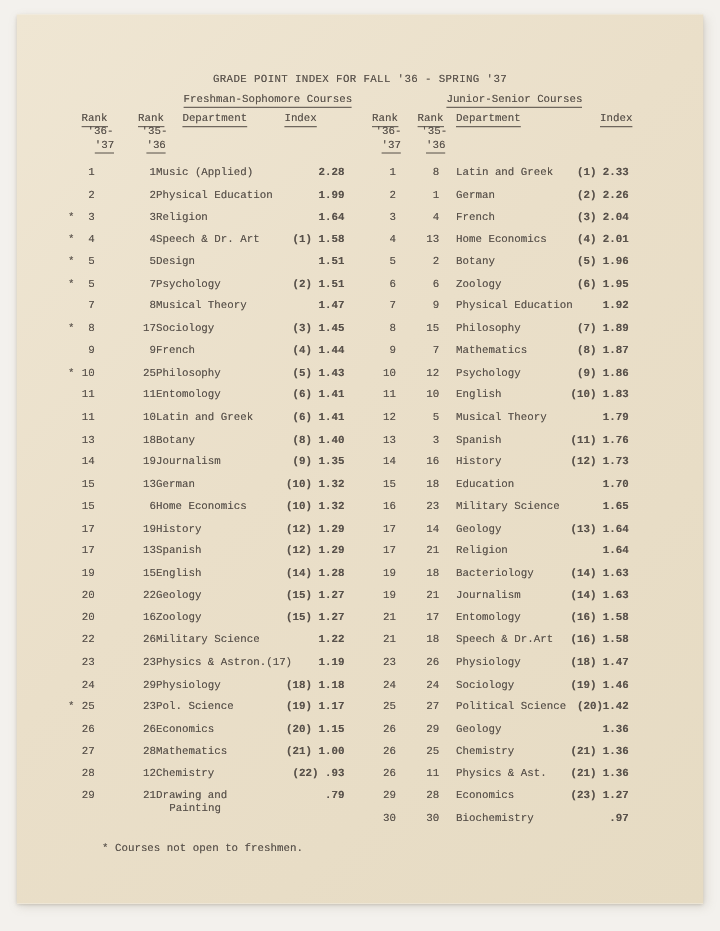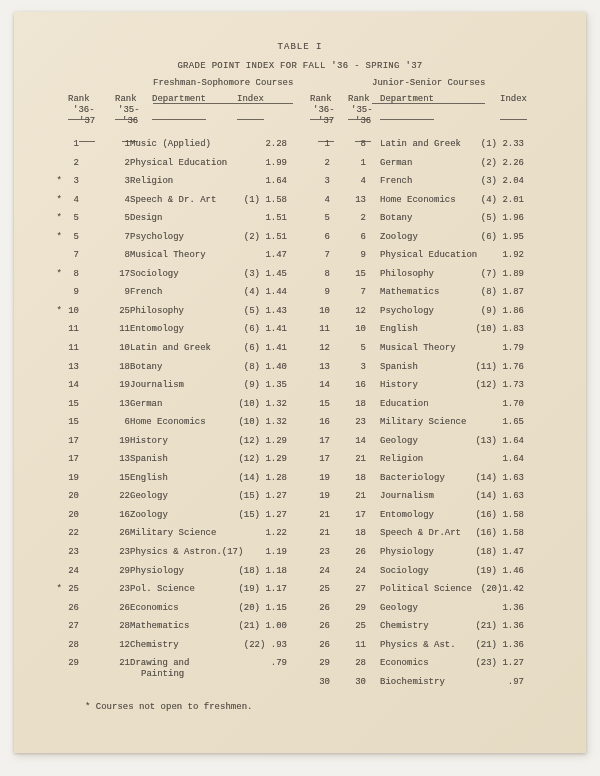--- a/index.html
+++ b/index.html
@@ -10,49 +10,48 @@
   }
   .paper{
     position:absolute;left:14px;top:12px;width:572px;height:741px;
     background:linear-gradient(135deg,#efe6d3 0%,#eadfc9 45%,#e6dbc3 100%);
     box-shadow:0 1px 3px rgba(140,130,110,.45),2px 3px 8px rgba(150,140,120,.25);
     font-size:9px;color:#58514a;
     text-shadow:0 0 .5px rgba(88,81,74,.55);
   }
   .abs{position:absolute;white-space:nowrap;}
   .ctr{left:0;width:100%;text-align:center;}
-  .ul{border-bottom:1px solid rgba(88,81,74,.85);padding-bottom:15px;}
+  .ul{border-bottom:1px solid rgba(88,81,74,.85);padding-bottom:1px;}
   .title1{top:30px;letter-spacing:1px;}
   .title2{top:49px;letter-spacing:.3px;text-align:center;}
   .rows{position:absolute;}
   .rows-left{left:39px;top:123px;width:234px;}
   .rows-right{left:289px;top:123px;width:221px;}
   .trow{
     position:relative;display:flex;align-items:flex-start;
     height:18.55px;line-height:11px;padding-top:4px;
     box-sizing:border-box;
   }
   .c-star{width:9px;text-align:right;flex:0 0 auto;}
   .c-r1l{width:17px;text-align:right;flex:0 0 auto;}
   .c-r1r{width:18px;text-align:right;flex:0 0 auto;}
   .c-r2l{width:51px;text-align:right;flex:0 0 auto;}
   .c-r2r{width:36px;text-align:right;flex:0 0 auto;}
   .c-dept{flex:0 0 auto;}
   .rows-left .c-dept{}
   .rows-right .c-dept{margin-left:14px;}
   .dept2{display:block;padding-left:11px;}
-  .c-idx{position:absolute;right:0;top:4px;text-align:right;}
+  .c-idx{position:absolute;right:0;top:4px;text-align:right;font-weight:bold;}
   .footnote{left:71px;top:674px;margin-top:16px;}
 </style>
 </head>
 <body>
 
 <div class="paper">
 
-  <div class="abs ctr title1">TABLE I</div>
   <div class="abs ctr title2">GRADE POINT INDEX FOR FALL '36 - SPRING '37</div>
 
   <span class="abs ul" style="left:139px;top:66px">Freshman-Sophomore Courses</span>
   <span class="abs ul" style="left:358px;top:66px">Junior-Senior Courses</span>
 
   <span class="abs ul" style="left:54px;top:82px">Rank</span>
   <span class="abs ul" style="left:101px;top:82px">Rank</span>
   <span class="abs ul" style="left:138px;top:82px">Department</span>
   <span class="abs ul" style="left:223px;top:82px">Index</span>
   <span class="abs" style="left:59px;top:93px">'36-</span>

